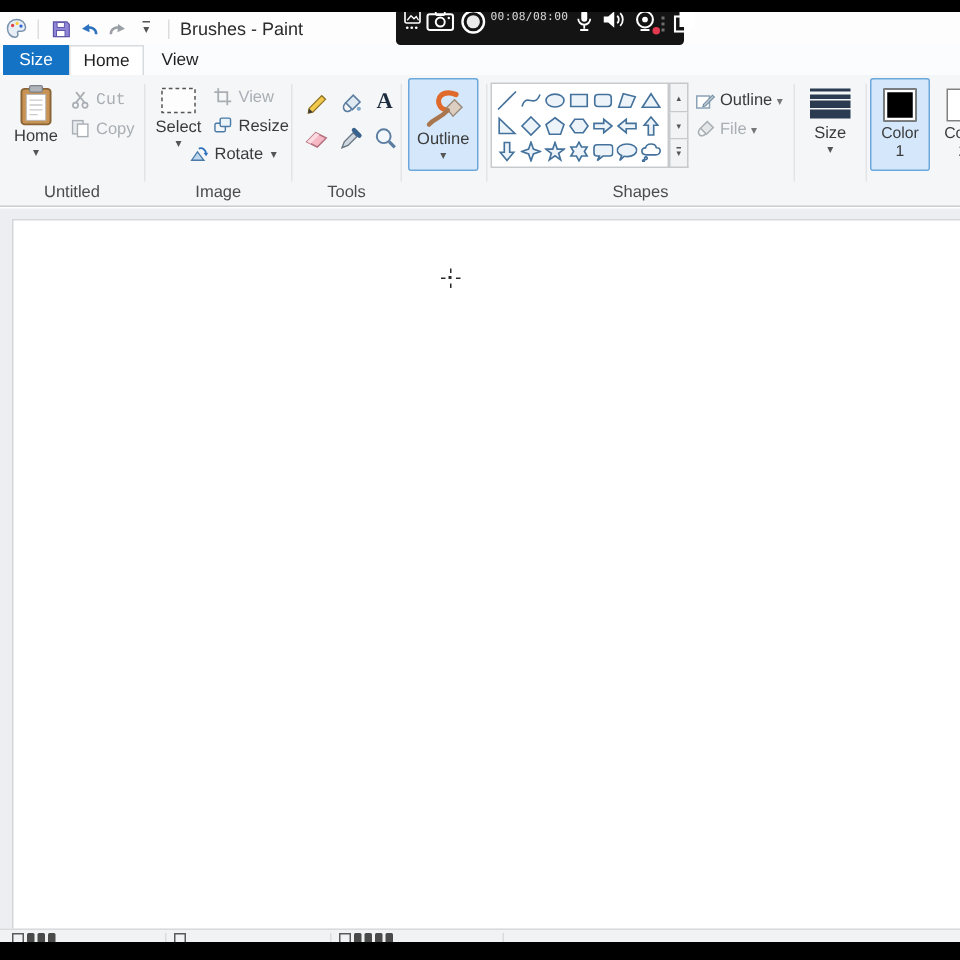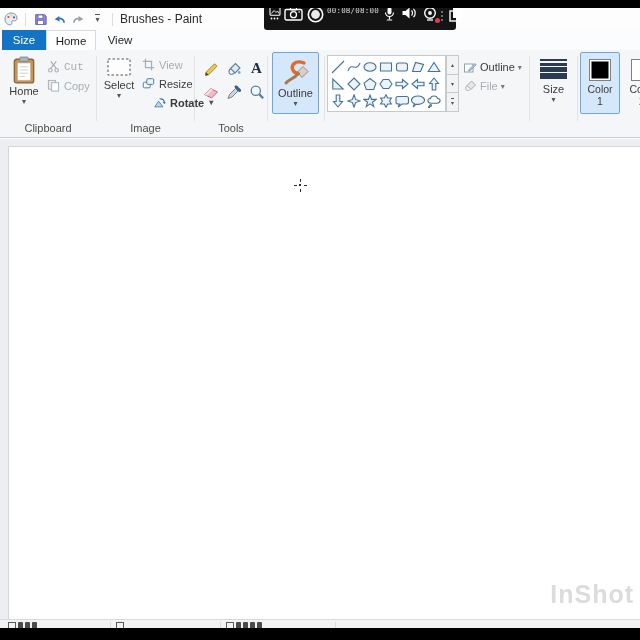--- a/index.html
+++ b/index.html
@@ -193,21 +193,21 @@
             </svg>
           <span>Cut</span>
         </div>
         <div class="smallrow disabled" style="left:47px;top:27px;">
           <svg width="13" height="13" viewBox="0 0 14 14">
               <rect x="1.5" y="1.5" width="7.5" height="9.5" fill="#e9ecef" stroke="#a8aeb4" stroke-width="1"></rect>
               <rect x="5" y="4" width="7.5" height="9" fill="#fff" stroke="#a8aeb4" stroke-width="1"></rect>
             </svg>
           <span>Copy</span>
         </div>
-        <div class="glabel">Clipboard</div>
+        <div class="glabel">Untitled</div>
       </div>
       <div class="gsep"></div>
 
       <div class="group grp-image">
         <div class="bigbtn" style="left:1px;width:42px;">
           <svg width="26" height="22" viewBox="0 0 26 22">
               <rect x="2" y="3" width="22" height="16" fill="#fdfdfd" stroke="#555" stroke-width="1" stroke-dasharray="2.5 2"></rect>
             </svg>
           <span class="blabel">Select</span>
           <span class="bcaret">▾</span>
@@ -218,21 +218,21 @@
             </svg>
           <span>View</span>
         </div>
         <div class="smallrow" style="left:45px;top:25px;">
           <svg width="13" height="13" viewBox="0 0 15 15">
               <rect x="1.5" y="6" width="8" height="6.5" rx="1.2" fill="none" stroke="#4a7aa8" stroke-width="1.1"></rect>
               <rect x="5.5" y="2" width="8" height="6.5" rx="1.2" fill="#eaf2fa" stroke="#4a7aa8" stroke-width="1.1"></rect>
             </svg>
           <span>Resize</span>
         </div>
-        <div class="smallrow" style="left:56px;top:44px;font-weight:bold;">
+        <div class="smallrow" style="left:29px;top:44px;">
           <svg width="13" height="13" viewBox="0 0 15 15">
               <path d="M2 12.5 L6.5 6 L11.5 12.5 Z" fill="#bcd7ee" stroke="#4a7aa8" stroke-width="1"></path>
               <path d="M7.5 3.5 C10.5 2.5 13 4.5 13 7.5" fill="none" stroke="#2e72bf" stroke-width="1.4"></path>
               <path d="M11.3 7 L13.2 9.5 L14.8 6.8 Z" fill="#2e72bf"></path>
             </svg>
           <span>Rotate</span>
           <span class="bcaret">▾</span>
         </div>
         <div class="glabel">Image</div>
       </div>
@@ -416,20 +416,21 @@
           <span class="bcaret">▾</span>
         </div>
         <div class="of-row of-fill">
           <svg width="14" height="14" viewBox="0 0 14 14">
               <path d="M4 6.5 L8.5 2 L12.5 6 L8 10.5 Z" fill="#e4e6e8" stroke="#a8aeb4" stroke-width="1"></path>
               <path d="M4 6.5 C2.5 8.1 2.4 9.9 3.4 10.9 C4.5 12 6.4 11.6 7.4 10.2" fill="none" stroke="#a8aeb4" stroke-width="1"></path>
             </svg>
           <span>File</span>
           <span class="bcaret">▾</span>
         </div>
+        <div class="glabel">Shapes</div>
       </div>
       <div class="gsep"></div>
 
       <div class="group grp-size">
         <div class="bigbtn" style="left:2px;width:43px;">
           <span class="size-lines">
             <div style="height:2px;"></div>
               <div style="height:3px;"></div>
               <div style="height:4.5px;"></div>
               <div style="height:6px;"></div>
@@ -461,21 +462,20 @@
     <div class="workarea">
       <div class="canvas">
         <div class="crosshair">
           <i class="ch-t"></i>
             <i class="ch-b"></i>
             <i class="ch-l"></i>
             <i class="ch-r"></i>
             <i class="ch-c"></i>
         </div>
       </div>
-      <div class="watermark">InShot</div>
     </div>
 
     <div class="statusbar">
       <div class="sb-glyph" style="left:8px;">
         <b></b>
           <span class="mark"></span>
           <span class="mark"></span>
           <span class="mark"></span>
       </div>
       <div class="sb-sep" style="left:110px;"></div>

